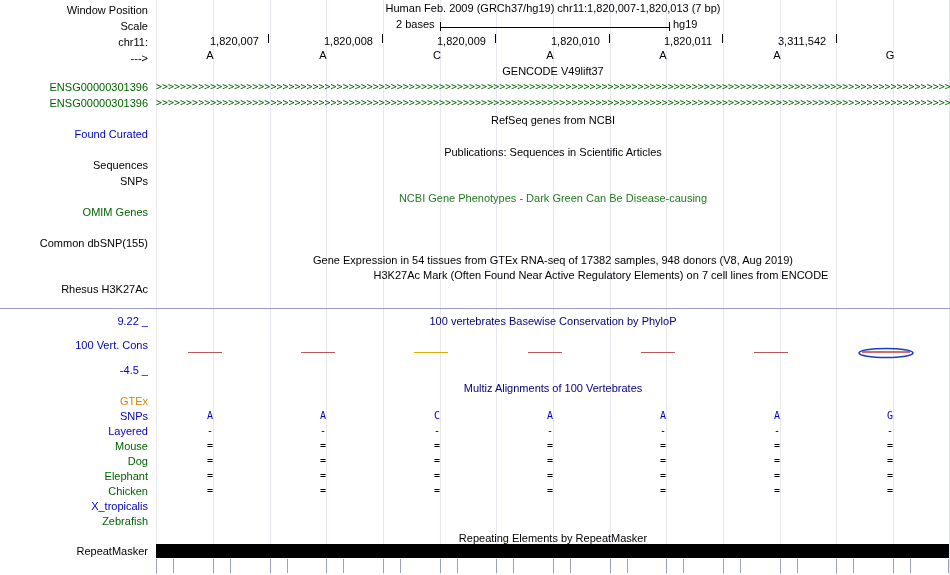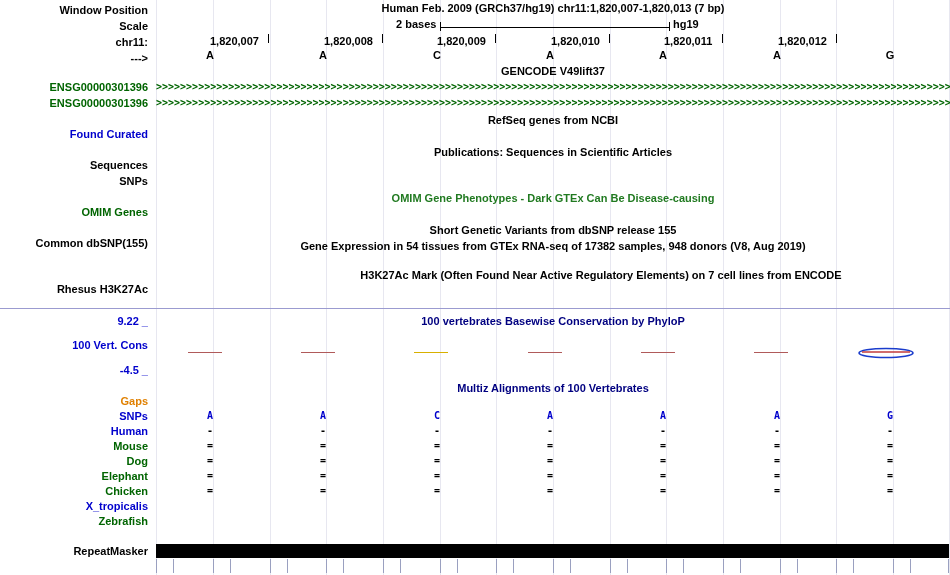--- a/index.html
+++ b/index.html
@@ -12,21 +12,20 @@
     background: #ffffff;
     font-family: "Liberation Sans", sans-serif;
     font-size: 11px;
     color: #000000;
     overflow: hidden;
   }
   #browser {
     position: relative;
     width: 938px;
     height: 575px;
-    font-weight: bold;
   }
   
   .label {
     position: absolute;
     right: 0;
     text-align: right;
     white-space: nowrap;
     font-size: 11px;
     line-height: 12px;
   }
@@ -183,24 +182,24 @@
     <div class="label green" style="top:206px; right:4px;">OMIM Genes</div>
 
     <div class="label black" style="top:237px; right:4px;">Common dbSNP(155)</div>
 
     <div class="label black" style="top:283px; right:4px;">Rhesus H3K27Ac</div>
 
     <div class="label blue" style="top:315px; right:4px;">9.22 _</div>
     <div class="label blue" style="top:339px; right:4px;">100 Vert. Cons</div>
     <div class="label blue" style="top:364px; right:4px;">-4.5 _</div>
 
-    <div class="label orange" style="top:395px; right:4px;">Gaps</div>
+    <div class="label orange" style="top:395px; right:4px;">GTEx</div>
 
     <div class="label" style="top:410px; right:4px; color:#0000cc;">SNPs</div>
-    <div class="label" style="top:425px; right:4px; color:#0000cc;">Human</div>
+    <div class="label" style="top:425px; right:4px; color:#0000cc;">Layered</div>
     <div class="label" style="top:440px; right:4px; color:#006400;">Mouse</div>
     <div class="label" style="top:455px; right:4px; color:#006400;">Dog</div>
     <div class="label" style="top:470px; right:4px; color:#006400;">Elephant</div>
     <div class="label" style="top:485px; right:4px; color:#006400;">Chicken</div>
     <div class="label" style="top:500px; right:4px; color:#0000cc;">X_tropicalis</div>
     <div class="label" style="top:515px; right:4px; color:#006400;">Zebrafish</div>
 
     <div class="label black" style="top:545px; right:4px;">RepeatMasker</div>
   </div>
 
@@ -235,44 +234,43 @@
     <div class="ticklabel" style="top:35px; left:54px;">1,820,007</div>
     <div class="tick" style="left:112px; top:34px;"></div>
     <div class="ticklabel" style="top:35px; left:168px;">1,820,008</div>
     <div class="tick" style="left:226px; top:34px;"></div>
     <div class="ticklabel" style="top:35px; left:281px;">1,820,009</div>
     <div class="tick" style="left:339px; top:34px;"></div>
     <div class="ticklabel" style="top:35px; left:395px;">1,820,010</div>
     <div class="tick" style="left:453px; top:34px;"></div>
     <div class="ticklabel" style="top:35px; left:508px;">1,820,011</div>
     <div class="tick" style="left:566px; top:34px;"></div>
-    <div class="ticklabel" style="top:35px; left:622px;">1,820,012</div>
+    <div class="ticklabel" style="top:35px; left:622px;">3,311,542</div>
     <div class="tick" style="left:680px; top:34px;"></div>
 
     <div class="base black" style="top:49px; left:48px;">A</div>
     <div class="base black" style="top:49px; left:161px;">A</div>
     <div class="base black" style="top:49px; left:275px;">C</div>
     <div class="base black" style="top:49px; left:388px;">A</div>
     <div class="base black" style="top:49px; left:501px;">A</div>
     <div class="base black" style="top:49px; left:615px;">A</div>
     <div class="base black" style="top:49px; left:728px;">G</div>
 
     <div class="title black" style="top:65px;">GENCODE V49lift37</div>
     <div class="arrowrow" style="top:81px;">&gt;&gt;&gt;&gt;&gt;&gt;&gt;&gt;&gt;&gt;&gt;&gt;&gt;&gt;&gt;&gt;&gt;&gt;&gt;&gt;&gt;&gt;&gt;&gt;&gt;&gt;&gt;&gt;&gt;&gt;&gt;&gt;&gt;&gt;&gt;&gt;&gt;&gt;&gt;&gt;&gt;&gt;&gt;&gt;&gt;&gt;&gt;&gt;&gt;&gt;&gt;&gt;&gt;&gt;&gt;&gt;&gt;&gt;&gt;&gt;&gt;&gt;&gt;&gt;&gt;&gt;&gt;&gt;&gt;&gt;&gt;&gt;&gt;&gt;&gt;&gt;&gt;&gt;&gt;&gt;&gt;&gt;&gt;&gt;&gt;&gt;&gt;&gt;&gt;&gt;&gt;&gt;&gt;&gt;&gt;&gt;&gt;&gt;&gt;&gt;&gt;&gt;&gt;&gt;&gt;&gt;&gt;&gt;&gt;&gt;&gt;&gt;&gt;&gt;&gt;&gt;&gt;&gt;&gt;&gt;&gt;&gt;&gt;&gt;&gt;&gt;&gt;&gt;&gt;&gt;&gt;&gt;&gt;&gt;&gt;&gt;&gt;&gt;&gt;&gt;&gt;&gt;&gt;&gt;&gt;&gt;&gt;&gt;&gt;&gt;&gt;&gt;&gt;&gt;&gt;&gt;&gt;&gt;&gt;&gt;&gt;&gt;&gt;&gt;&gt;&gt;&gt;&gt;&gt;&gt;&gt;&gt;&gt;&gt;&gt;&gt;&gt;&gt;&gt;&gt;&gt;&gt;</div>
     <div class="arrowrow" style="top:97px;">&gt;&gt;&gt;&gt;&gt;&gt;&gt;&gt;&gt;&gt;&gt;&gt;&gt;&gt;&gt;&gt;&gt;&gt;&gt;&gt;&gt;&gt;&gt;&gt;&gt;&gt;&gt;&gt;&gt;&gt;&gt;&gt;&gt;&gt;&gt;&gt;&gt;&gt;&gt;&gt;&gt;&gt;&gt;&gt;&gt;&gt;&gt;&gt;&gt;&gt;&gt;&gt;&gt;&gt;&gt;&gt;&gt;&gt;&gt;&gt;&gt;&gt;&gt;&gt;&gt;&gt;&gt;&gt;&gt;&gt;&gt;&gt;&gt;&gt;&gt;&gt;&gt;&gt;&gt;&gt;&gt;&gt;&gt;&gt;&gt;&gt;&gt;&gt;&gt;&gt;&gt;&gt;&gt;&gt;&gt;&gt;&gt;&gt;&gt;&gt;&gt;&gt;&gt;&gt;&gt;&gt;&gt;&gt;&gt;&gt;&gt;&gt;&gt;&gt;&gt;&gt;&gt;&gt;&gt;&gt;&gt;&gt;&gt;&gt;&gt;&gt;&gt;&gt;&gt;&gt;&gt;&gt;&gt;&gt;&gt;&gt;&gt;&gt;&gt;&gt;&gt;&gt;&gt;&gt;&gt;&gt;&gt;&gt;&gt;&gt;&gt;&gt;&gt;&gt;&gt;&gt;&gt;&gt;&gt;&gt;&gt;&gt;&gt;&gt;&gt;&gt;&gt;&gt;&gt;&gt;&gt;&gt;&gt;&gt;&gt;&gt;&gt;&gt;&gt;&gt;&gt;&gt;</div>
 
     <div class="title black" style="top:114px;">RefSeq genes from NCBI</div>
 
     <div class="title black" style="top:146px;">Publications: Sequences in Scientific Articles</div>
 
-    <div class="title dgreen" style="top:192px;">OMIM Gene Phenotypes - Dark GTEx Can Be Disease-causing</div>
-
-    <div class="title black" style="top:224px;">Short Genetic Variants from dbSNP release 155</div>
-
-    <div class="title black" style="top:240px;">Gene Expression in 54 tissues from GTEx RNA-seq of 17382 samples, 948 donors (V8, Aug 2019)</div>
+    <div class="title dgreen" style="top:192px;">NCBI Gene Phenotypes - Dark Green Can Be Disease-causing</div>
+
+
+    <div class="title black" style="top:254px;">Gene Expression in 54 tissues from GTEx RNA-seq of 17382 samples, 948 donors (V8, Aug 2019)</div>
 
     <div class="title black" style="top:269px;margin-left:48px;">H3K27Ac Mark (Often Found Near Active Regulatory Elements) on 7 cell lines from ENCODE</div>
 
     <div class="title darkblue" style="top:315px;">100 vertebrates Basewise Conservation by PhyloP</div>
 
     <div class="consline" style="left:32px;  top:352px; width:34px;"></div>
     <div class="consline" style="left:145px; top:352px; width:34px;"></div>
     <div class="consyellow" style="left:258px; top:352px; width:34px;"></div>
     <div class="consline" style="left:372px; top:352px; width:34px;"></div>
     <div class="consline" style="left:485px; top:352px; width:34px;"></div>
@@ -335,20 +333,21 @@
       <span class="alignchar" style="left:161px;">=</span>
       <span class="alignchar" style="left:275px;">=</span>
       <span class="alignchar" style="left:388px;">=</span>
       <span class="alignchar" style="left:501px;">=</span>
       <span class="alignchar" style="left:615px;">=</span>
       <span class="alignchar" style="left:728px;">=</span>
     </div>
     <div class="alignrow" style="top:500px;"></div>
     <div class="alignrow" style="top:515px;"></div>
 
+    <div class="title black" style="top:532px;">Repeating Elements by RepeatMasker</div>
 
   </div>
 
   <div class="hr" style="top:308px;"></div>
 
   <div style="position:absolute; left:156px; top:544px; width:793px; height:14px; background:#000;"></div>
 
   <div style="position:absolute; left:156px; top:559px; width:793px; height:16px;">
     <div class="btick" style="left:0px;"></div>
     <div class="btick" style="left:17px;"></div>

